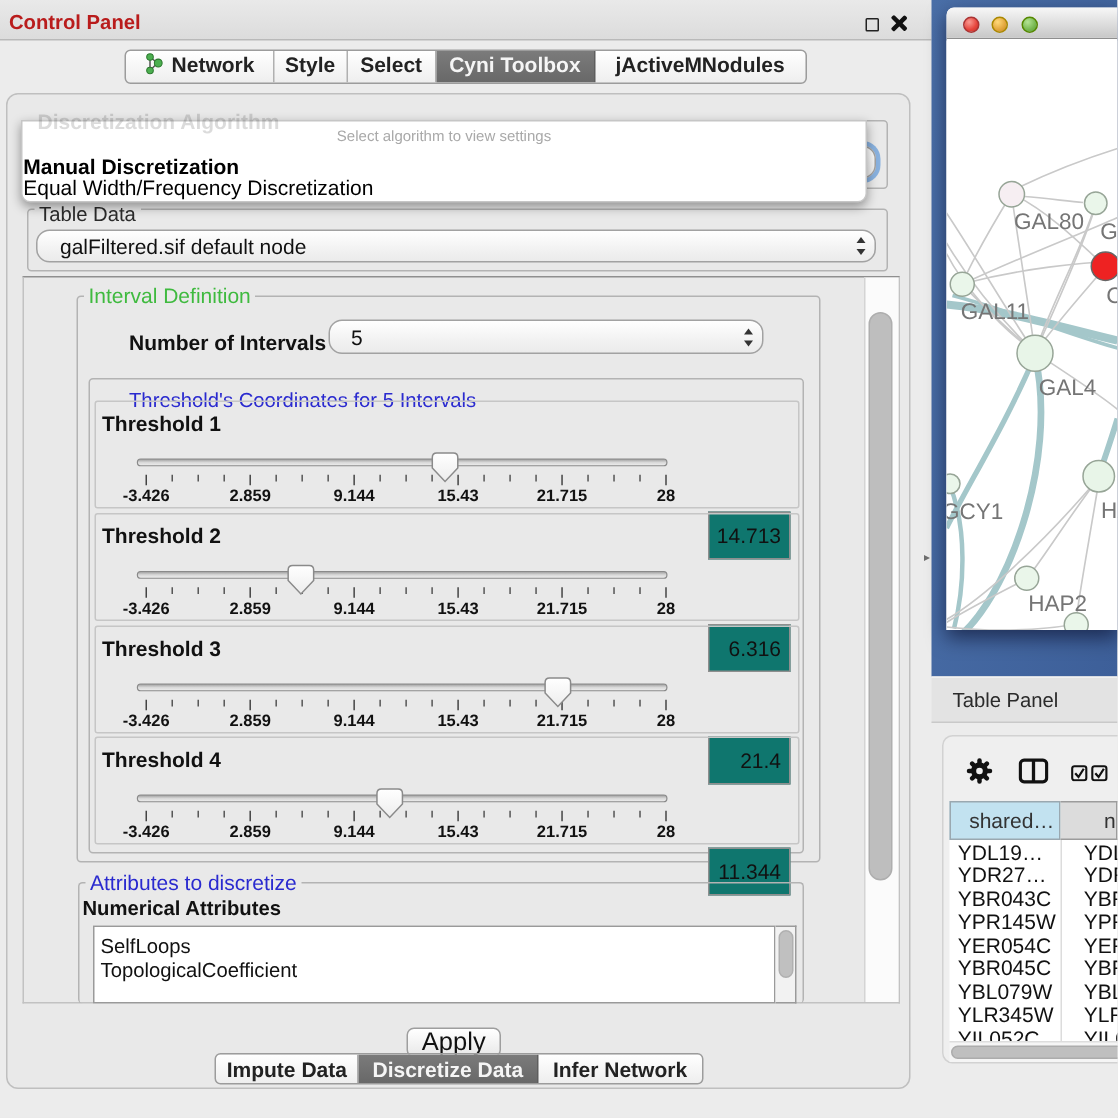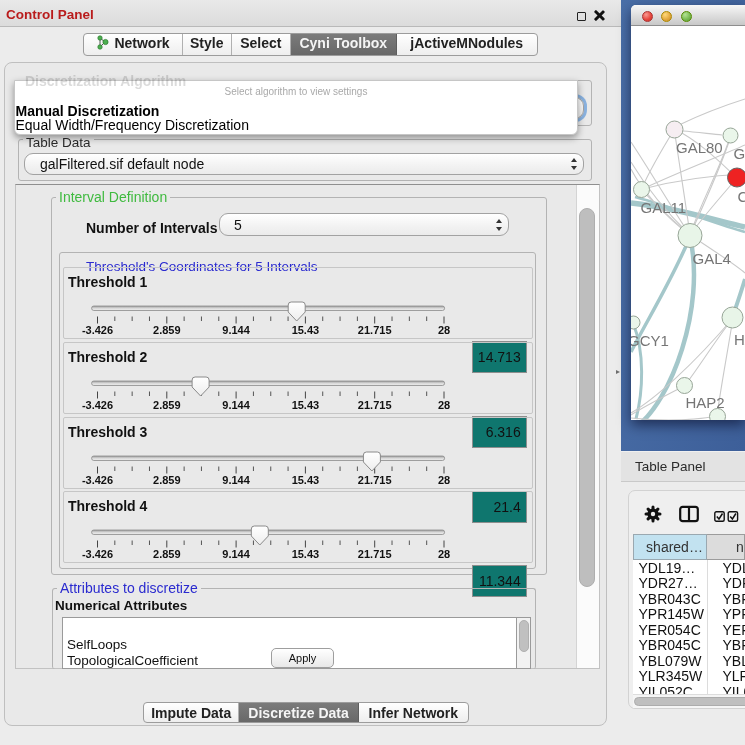--- a/index.html
+++ b/index.html
@@ -68,30 +68,30 @@
 .tpanel { position:absolute; left:63px; width:470px; height:72px; border:1px solid #c6c6c6; border-radius:2px; }
 .tpanel .tlabel { position:absolute; left:4px; top:6px; font-size:14px; font-weight:bold; color:#111; }
 .vbox { position:absolute; left:407.7px; top:33px; width:55px; height:32px; background:#0f766e;
   border:1.5px solid #8e8e8e; font-size:14px; color:#111; display:flex;
   align-items:center; justify-content:flex-end; padding-right:5px;margin-top:40px; }
 
 
 #attr-list { left:62px; top:617px; width:455px; height:52px; background:#fff;
   border:1px solid #9a9a9a; overflow:hidden; font-size:13.5px; color:#111; }
 #attr-list div { padding-left:4px; height:15.6px; line-height:15.6px; }
-#attr-list { padding-top:19px; }
+#attr-list { padding-top:5px; }
 #list-scroll { left:517px; top:617px; width:14px; height:52px; background:#f2f2f2;
   border:1px solid #9a9a9a; border-left:none; }
 #list-thumb { position:absolute; left:1.5px; top:1.5px; width:10px; height:32px;
   background:#c0c0c0; border:1px solid #b0b0b0; border-radius:5px; }
 
 
-#apply { left:271px; top:648px; width:63px; height:20px;
+#apply { left:271px; top:685px; width:63px; height:20px;
   background:linear-gradient(#ffffff,#e8e8e8); border:1px solid #9e9e9e; border-radius:5px;
-  font-size:11px; color:#111; display:flex; align-items:center; justify-content:center; }
+  font-size:17px; color:#111; display:flex; align-items:center; justify-content:center; }
 
 
 #blue { left:621px; top:0; width:124px; height:451px;
   background:linear-gradient(100deg,#4a6fa8,#3d5f99); }
 #win { left:631px; top:5px; width:114px; height:415px; background:#fff;
   border-radius:5px 0 0 0; box-shadow:0 5px 13px rgba(0,0,25,0.55); }
 #win-title { position:absolute; left:0; top:0; width:100%; height:21px;
   background:linear-gradient(#f7f7f7,#c8c8c8); border-bottom:1px solid #8e8e8e;
   border-radius:5px 0 0 0; }
 .light { position:absolute; top:5.5px; width:11px; height:11px; border-radius:50%; }

